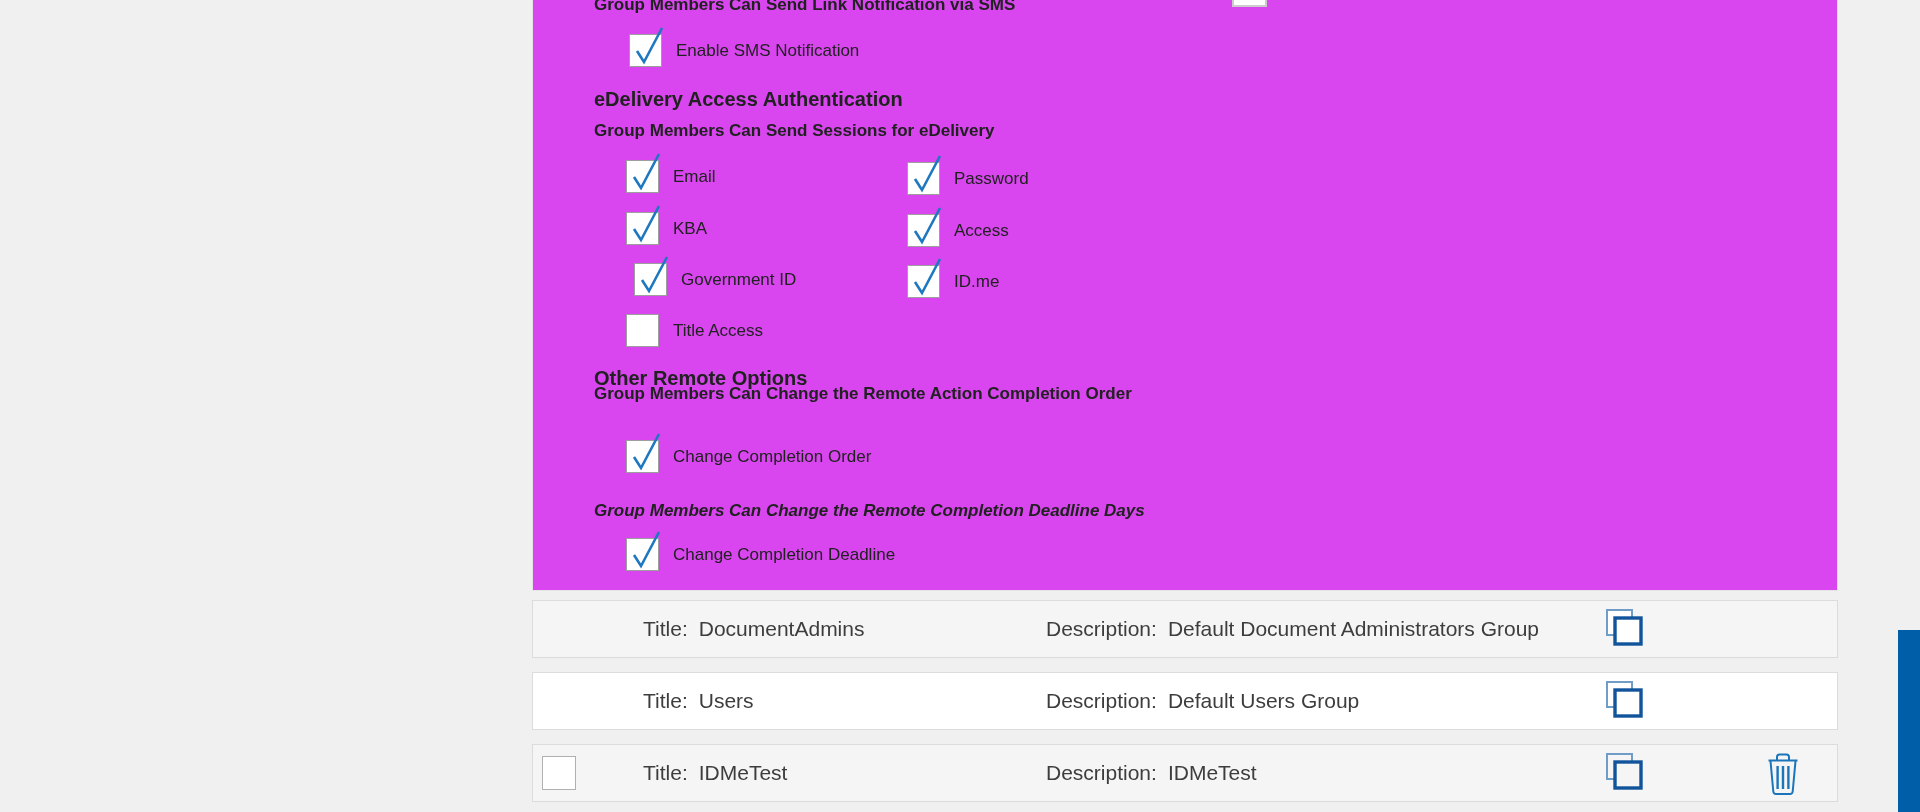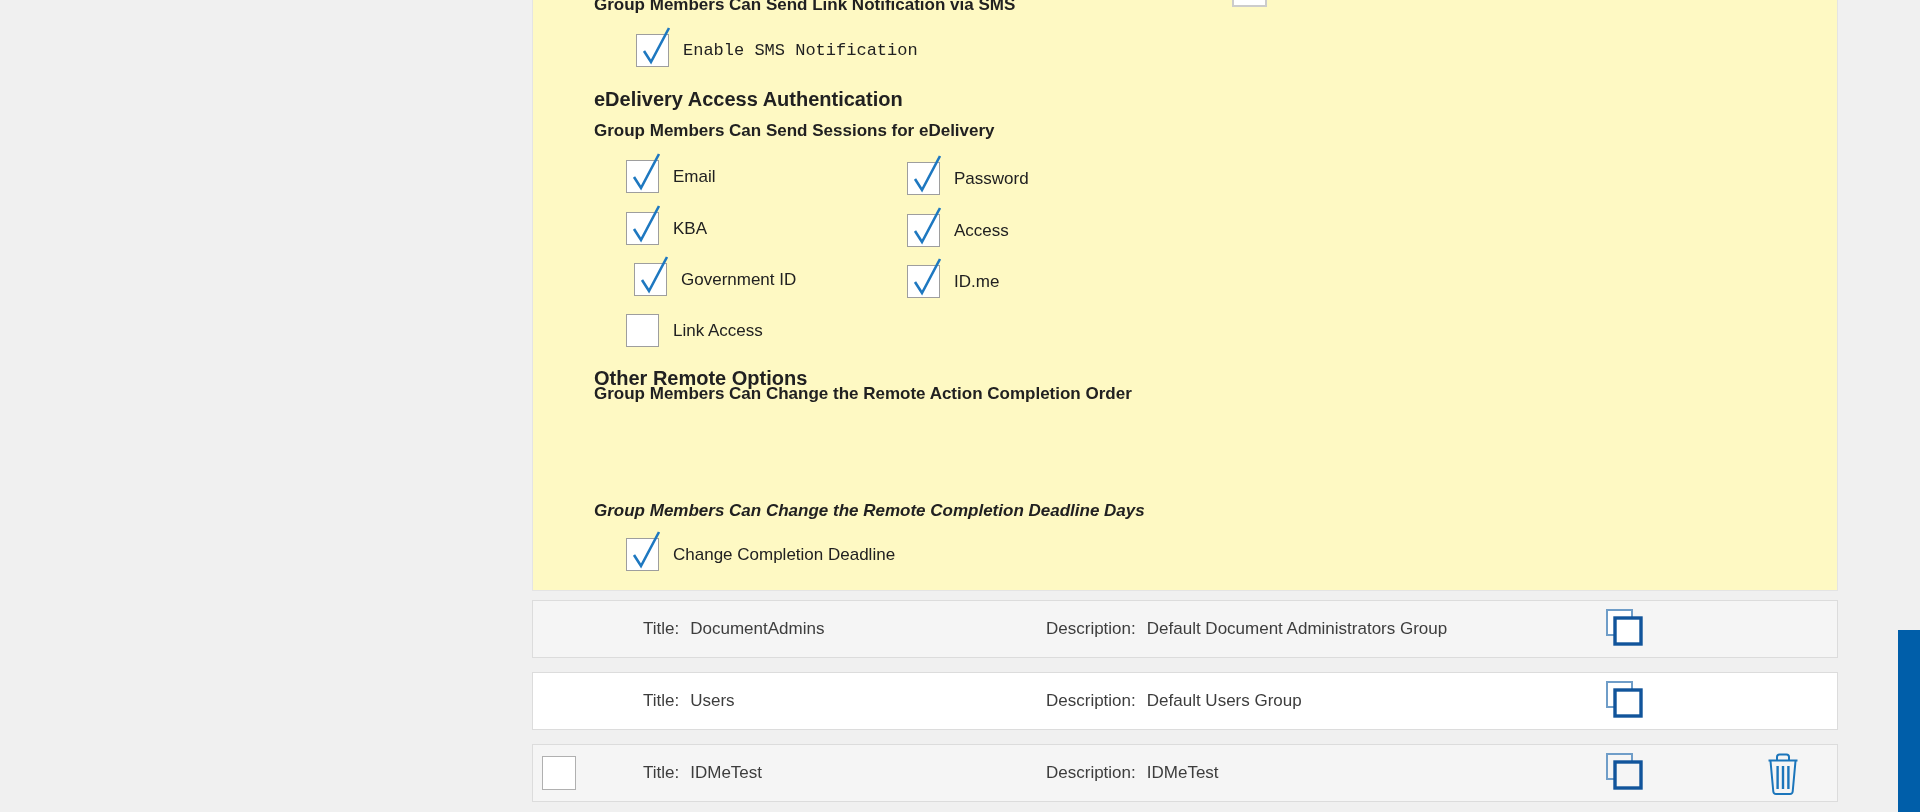--- a/index.html
+++ b/index.html
@@ -3,21 +3,21 @@
 <meta charset="utf-8">
 <style>
   * { margin:0; padding:0; box-sizing:border-box; }
   html,body { width:1920px; height:812px; }
   body { font-family:"Liberation Sans", sans-serif; background:#f0f0f0; }
   .page { position:relative; width:1920px; height:812px; overflow:hidden; background:#f0f0f0; }
 
   
   .main-panel {
     position:absolute; left:532px; top:0; width:1306px; height:591px;
-    background:#fef9c3; border:1px solid #e4e4e4; border-top:none;
+    background:#d946ef; border:1px solid #e4e4e4; border-top:none;
   }
   .panel-abs { position:absolute; }
 
   .h-sub { font-size:17px; font-weight:bold; color:#212121; white-space:nowrap; }
   .h-section { font-size:20px; font-weight:bold; color:#212121; white-space:nowrap; }
 
   
   .cb-item { position:absolute; display:flex; align-items:center; height:33px; }
   .cb-box {
     position:relative; width:33px; height:33px; background:#fff;
@@ -32,42 +32,42 @@
     border:2px solid #cccccc;
   }
 
   
   .group-row {
     position:absolute; left:532px; width:1306px; height:58px;
     border:1px solid #dcdcdc; background:#ffffff;
   }
   .group-row.alt { background:#f5f5f5; }
   .row-field { position:absolute; top:0; height:56px; display:flex; align-items:center; gap:11px;
-               font-size:17px; color:#3d3d3d; white-space:nowrap; }
+               font-size:21px; color:#3d3d3d; white-space:nowrap; }
   .row-label { color:#3d3d3d; }
   .icon-btn { position:absolute; top:50%; transform:translateY(-50%); width:42px; height:44px;
               background:none; border:none; cursor:pointer; padding:0; }
   .row-checkbox { position:absolute; left:9px; top:50%; transform:translateY(-50%);
                   width:34px; height:34px; background:#fff; border:1px solid #b0b0b0; }
 
   
   .blue-bar { position:absolute; left:1898px; top:630px; width:22px; height:182px; background:#005ea9; }
 </style>
 </head>
 <body>
 
 <div class="page">
 
   <div class="main-panel">
 
     <div class="cutoff-box" style="left:699px; top:-27px;"></div>
 
     <div class="panel-abs h-sub" style="left:61px; top:-5px;">Group Members Can Send Link Notification via SMS</div>
 
-    <div class="cb-item" style="left:103px; top:34px;font-family:Liberation Mono, monospace;">
+    <div class="cb-item" style="left:96px; top:34px;">
       <span class="cb-box" data-checked="true">
         <svg viewBox="0 0 36 44">
           <path d="M6 26 L13 37 L31 3" fill="none" stroke="#1e78c0" stroke-width="2.6"></path>
         </svg>
       </span>
       <span class="cb-label">Enable SMS Notification</span>
     </div>
 
     <div class="panel-abs h-section" style="left:61px; top:88px;">eDelivery Access Authentication</div>
     <div class="panel-abs h-sub" style="left:61px; top:121px;">Group Members Can Send Sessions for eDelivery</div>
@@ -123,27 +123,35 @@
             <path d="M6 26 L13 37 L31 3" fill="none" stroke="#1e78c0" stroke-width="2.6"></path>
           </svg>
       </span>
       <span class="cb-label">ID.me</span>
     </div>
 
     <div class="cb-item" style="left:93px; top:314px;">
       <span class="cb-box" data-checked="false">
         
       </span>
-      <span class="cb-label">Link Access</span>
+      <span class="cb-label">Title Access</span>
     </div>
 
     <div class="panel-abs h-section" style="left:61px; top:367px;">Other Remote Options</div>
 
     <div class="panel-abs h-sub" style="left:61px; top:384px;">Group Members Can Change the Remote Action Completion Order</div>
 
+    <div class="cb-item" style="left:93px; top:440px;">
+      <span class="cb-box" data-checked="true">
+        <svg viewBox="0 0 36 44">
+            <path d="M6 26 L13 37 L31 3" fill="none" stroke="#1e78c0" stroke-width="2.6"></path>
+          </svg>
+      </span>
+      <span class="cb-label">Change Completion Order</span>
+    </div>
 
     <div class="panel-abs h-sub" style="left:61px; top:501px;font-style:italic;">Group Members Can Change the Remote Completion Deadline Days</div>
 
     <div class="cb-item" style="left:93px; top:538px;">
       <span class="cb-box" data-checked="true">
         <svg viewBox="0 0 36 44">
             <path d="M6 26 L13 37 L31 3" fill="none" stroke="#1e78c0" stroke-width="2.6"></path>
           </svg>
       </span>
       <span class="cb-label">Change Completion Deadline</span>

